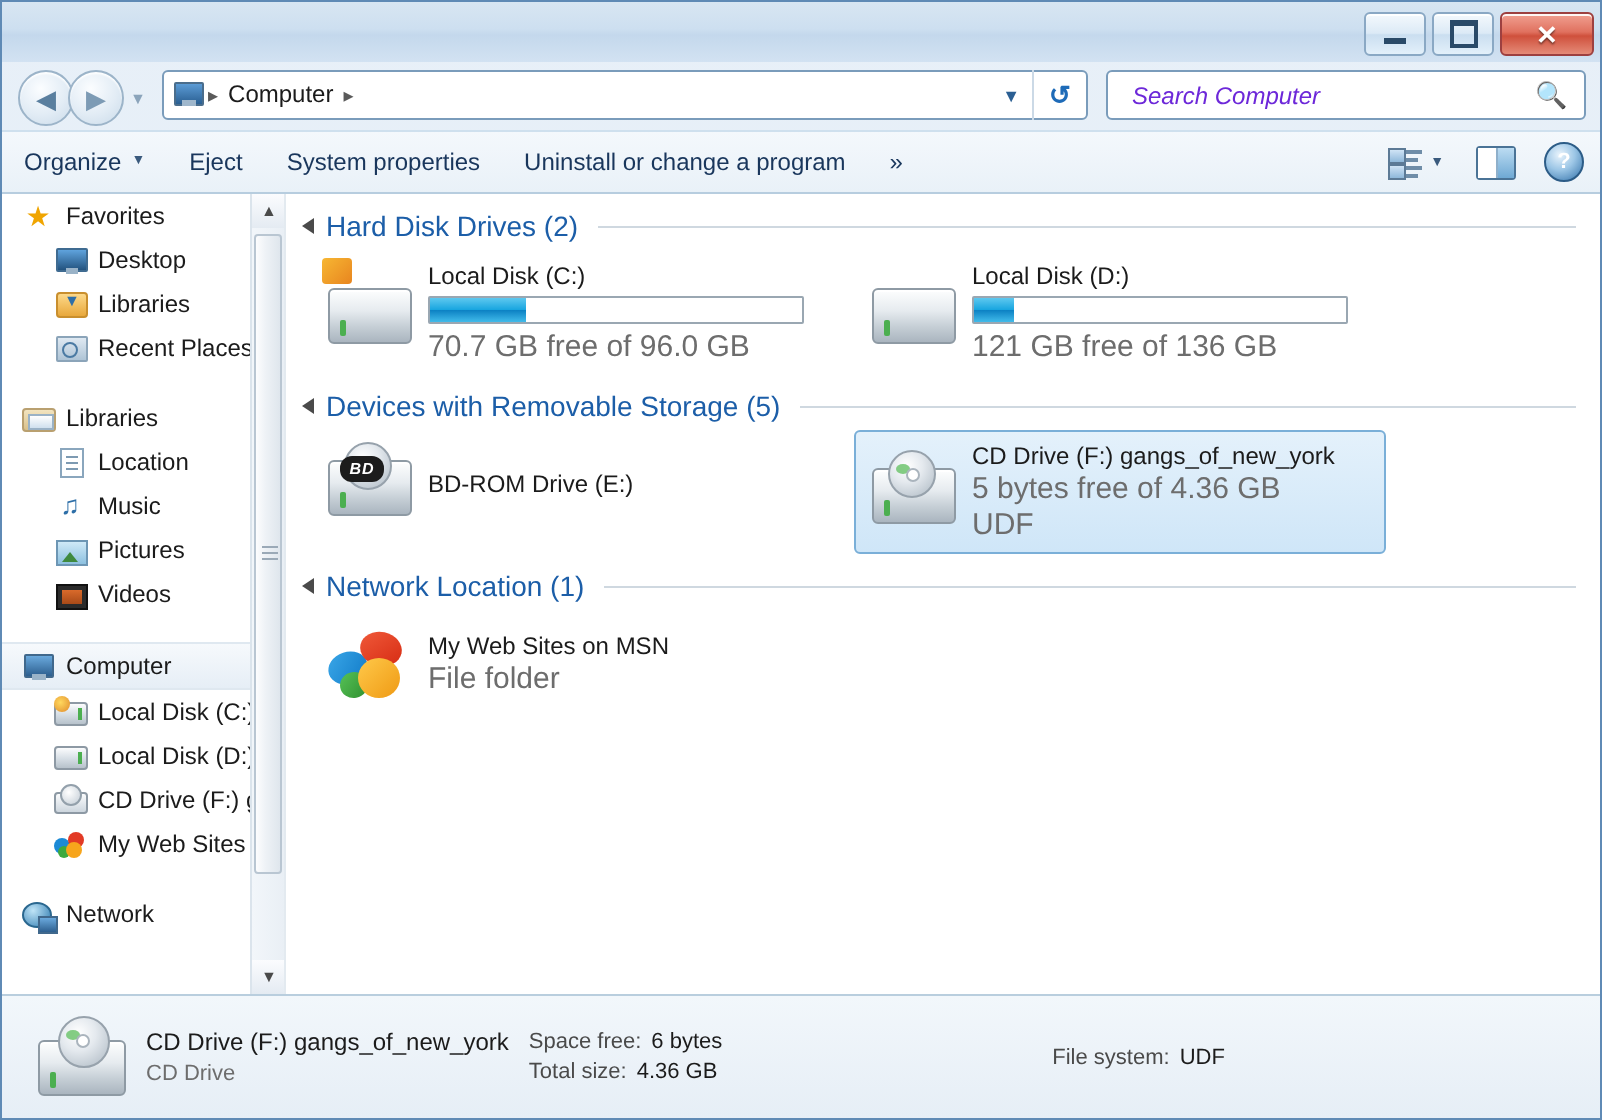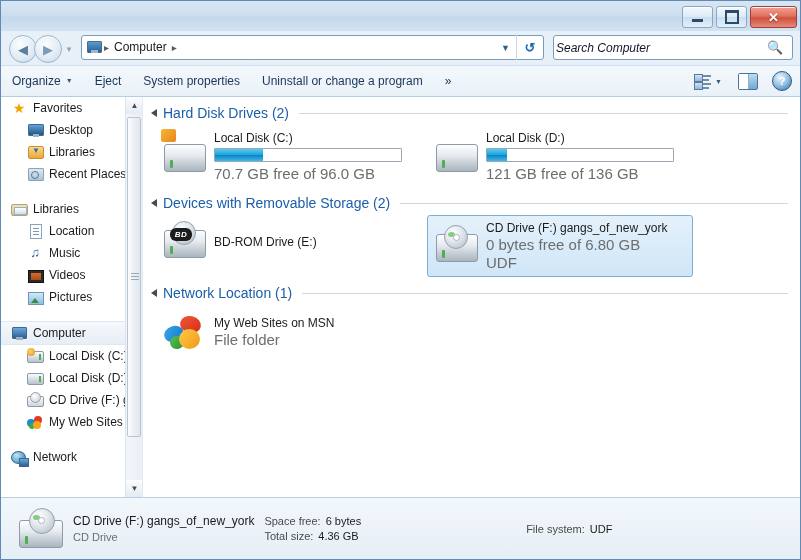--- a/index.html
+++ b/index.html
@@ -68,21 +68,21 @@
   .addr-drop{margin-left:auto;font-size:9px;color:#2b5f93;padding-right:6px;}
   .addr-refresh{
     width:26px;height:25px;display:flex;align-items:center;justify-content:center;
     border-left:1px solid #cbd9e6;color:#1e6bb8;font-size:13px;font-weight:bold;
   }
   .searchbox{
     position:absolute;left:552px;top:4px;width:240px;height:25px;
     background:#ffffff;border:1px solid #7a9cbb;border-radius:3px;
     box-sizing:border-box;display:flex;align-items:center;
   }
-  .searchph{font-style:italic;color:#0f172a;font-size:12px;padding-left:2px;}
+  .searchph{font-style:italic;color:#6d28d9;font-size:12px;padding-left:12px;}
   .searchico{margin-left:auto;padding-right:8px;color:#2c5d8f;font-size:13px;}
 
   
   .toolbar{
     position:absolute;left:0;top:64px;width:801px;height:32px;
     background:linear-gradient(180deg,#f4f8fc 0%,#e9f1f8 100%);
     border-top:1px solid #cfe0ee;border-bottom:1px solid #b7cddf;
     box-sizing:border-box;display:flex;align-items:center;
   }
   .tbitem{
@@ -367,29 +367,29 @@
             <i class="i-doc"></i>
           </span>
         <span>Location</span>
       </div>
       <div class="sbitem child">
         <span class="sico i-mus">♫</span>
         <span>Music</span>
       </div>
       <div class="sbitem child">
         <span class="sico">
+            <i class="i-pic"></i>
+          </span>
+        <span>Pictures</span>
+      </div>
+      <div class="sbitem child">
+        <span class="sico">
             <i class="i-vid"></i>
           </span>
         <span>Videos</span>
-      </div>
-      <div class="sbitem child">
-        <span class="sico">
-            <i class="i-pic"></i>
-          </span>
-        <span>Pictures</span>
       </div>
 
       <div class="sbgap"></div>
 
       <div class="sbitem top sel">
         <span class="sico">
             <i class="i-comp"></i>
           </span>
         <span>Computer</span>
       </div>
@@ -470,21 +470,21 @@
             <span class="bar">
               <i class="barfill" style="display:block;width:11%;"></i>
             </span>
             <span class="tsub">121 GB free of 136 GB</span>
           </span>
         </div>
       </div>
 
       <div class="grouphdr">
         <span class="gtri"></span>
-        <span class="gtitle">Devices with Removable Storage (2)</span>
+        <span class="gtitle">Devices with Removable Storage (5)</span>
         <span class="gline"></span>
       </div>
       <div class="tiles">
         <div class="tile small">
           <span class="tile-ico">
             <i class="disc">
                 <i class="gleam"></i>
               </i>
             <i class="drv"></i>
             <i class="bdtag">BD</i>
@@ -495,21 +495,21 @@
         </div>
         <div class="tile selected">
           <span class="tile-ico">
             <i class="disc">
                 <i class="gleam"></i>
               </i>
             <i class="drv"></i>
           </span>
           <span class="tile-txt">
             <span class="tname">CD Drive (F:) gangs_of_new_york</span>
-            <span class="tsub">0 bytes free of 6.80 GB</span>
+            <span class="tsub">5 bytes free of 4.36 GB</span>
             <span class="tsub">UDF</span>
           </span>
         </div>
       </div>
 
       <div class="grouphdr">
         <span class="gtri"></span>
         <span class="gtitle">Network Location (1)</span>
         <span class="gline"></span>
       </div>

